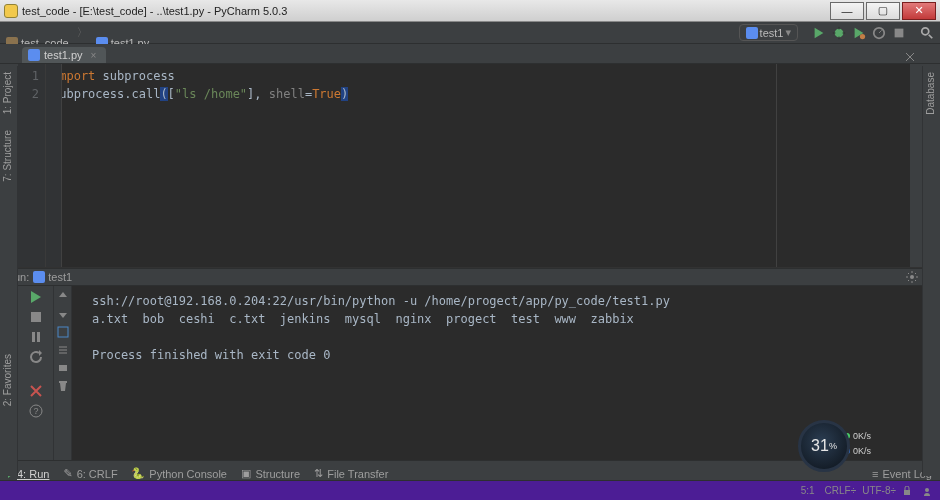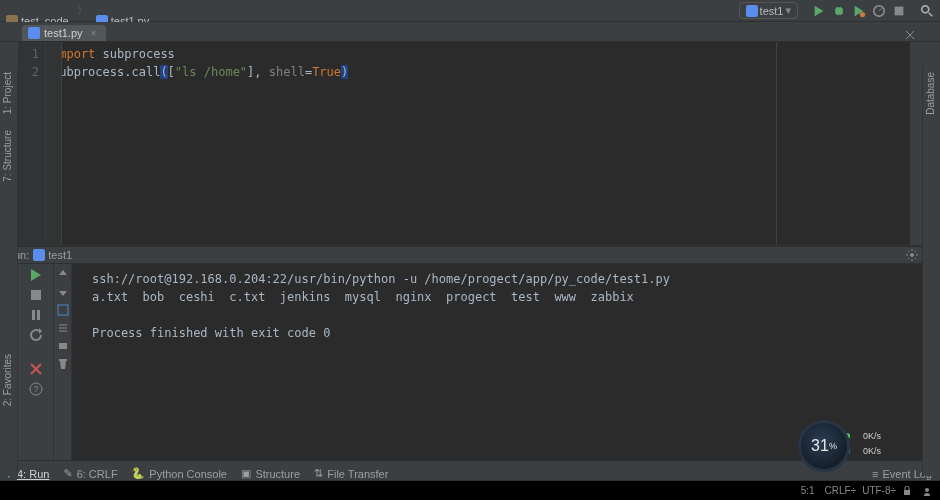--- a/index.html
+++ b/index.html
@@ -69,43 +69,51 @@
   .runbody { flex:1; display:flex; background:#2b2b2b; margin-left:18px; margin-right:18px; position:relative; }
   .runleft { width:36px; background:#3c3f41; border-right:1px solid #313335; display:flex; flex-direction:column; align-items:center; padding-top:4px; gap:6px; }
   .runleft .ic { width:14px; height:14px; display:block; }
   .subcol { width:18px; background:#3c3f41; border-right:1px solid #313335; display:flex; flex-direction:column; align-items:center; padding-top:4px; gap:6px; }
   .console { flex:1; padding:6px 20px; font-family:Consolas,monospace; font-size:12px; line-height:18px; color:#a9b7c6; white-space:pre; }
 
   
   .speedo { position:absolute; right:90px; bottom:28px; width:52px; height:52px; border-radius:50%; background:radial-gradient(circle at 45% 40%, #2b3d52, #0c1219); border:3px solid #283445; display:flex; align-items:center; justify-content:center; color:#e6e6e6; font-size:16px; z-index:5; }
   .speedo small { font-size:9px; vertical-align:super; }
   .speedtails { position:absolute; right:54px; bottom:30px; width:42px; height:44px; z-index:4; font-size:9px; color:#cfcfcf; }
-  .speedtails div { display:flex; align-items:center; gap:13px; margin:5px 0; }
+  .speedtails div { display:flex; align-items:center; gap:3px; margin:5px 0; }
   .dot-green { width:6px; height:6px; border-radius:50%; background:#4bd06a; }
   .dot-blue  { width:6px; height:6px; border-radius:50%; background:#3b7de0; }
 
   
   .tooltabs { height:20px; background:#3c3f41; border-top:1px solid #2d2f30; display:flex; align-items:flex-end; padding:0 8px; gap:14px; font-size:11px; }
   .tooltabs .tab { display:flex; align-items:center; gap:4px; color:#9e9e9e; cursor:default; }
   .tooltabs .tab.active { color:#cfcfcf; }
   .tooltabs .sp { flex:1; }
   .tri { width:0;height:0;border-left:5px solid #59a869;border-top:4px solid transparent;border-bottom:4px solid transparent; display:inline-block; }
 
   
-  .status { height:20px; background:#000000; border-top:1px solid #2d2f30; display:flex; align-items:center; padding:0 8px; font-size:10px; color:#888; }
+  .status { height:20px; background:#4c1d95; border-top:1px solid #2d2f30; display:flex; align-items:center; padding:0 8px; font-size:10px; color:#888; }
   .status .sp { flex:1; }
   .lock { width:10px; height:10px; margin-left:6px; }
 
   svg { display:block; }
 </style>
 </head>
 <body>
 
 <div class="root">
 
+  <div class="chrome">
+    <span class="icon"></span>
+    <span class="title">test_code - [E:\test_code] - ..\test1.py - PyCharm 5.0.3</span>
+    <span class="gap"></span>
+    <span class="winbtn">—</span>
+    <span class="winbtn">▢</span>
+    <span class="winbtn close">✕</span>
+  </div>
 
 
   <div class="crumbbar">
     <span class="crumb">
       <span class="foldericon"></span>
       <span>test_code</span>
     </span>
     <span class="chev">〉</span>
     <span class="crumb">
       <span class="fileicon"></span>

